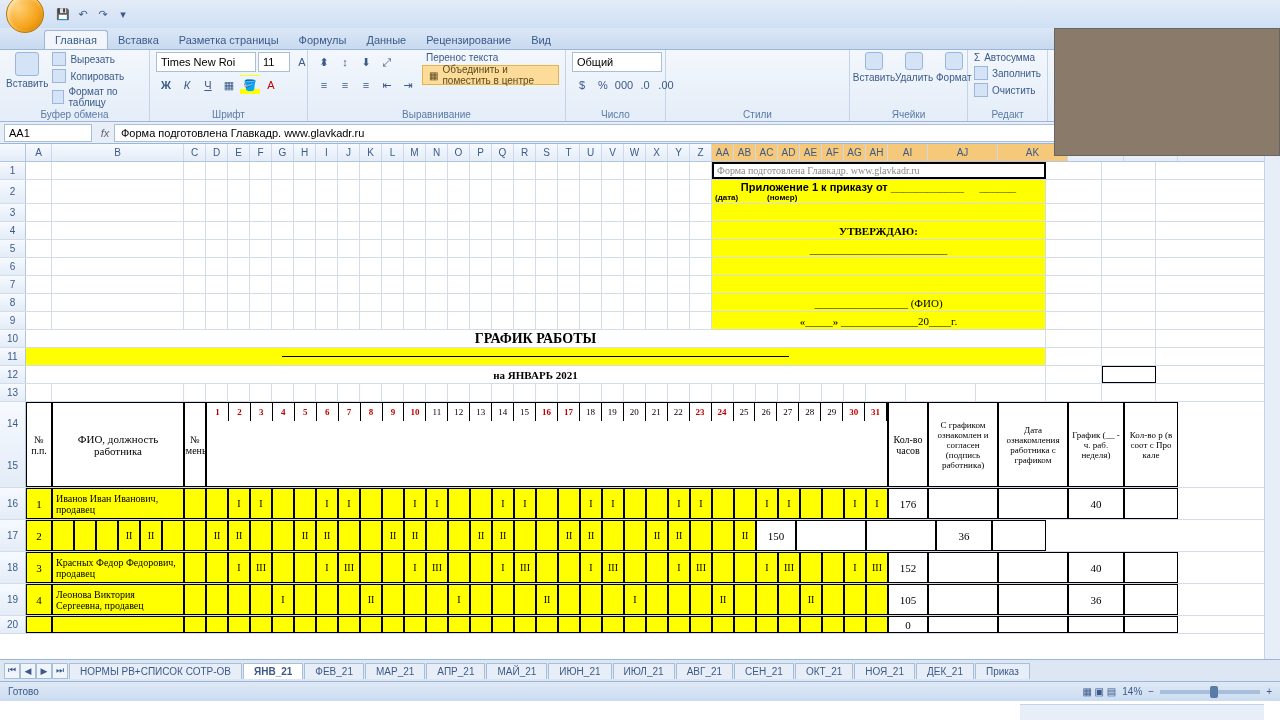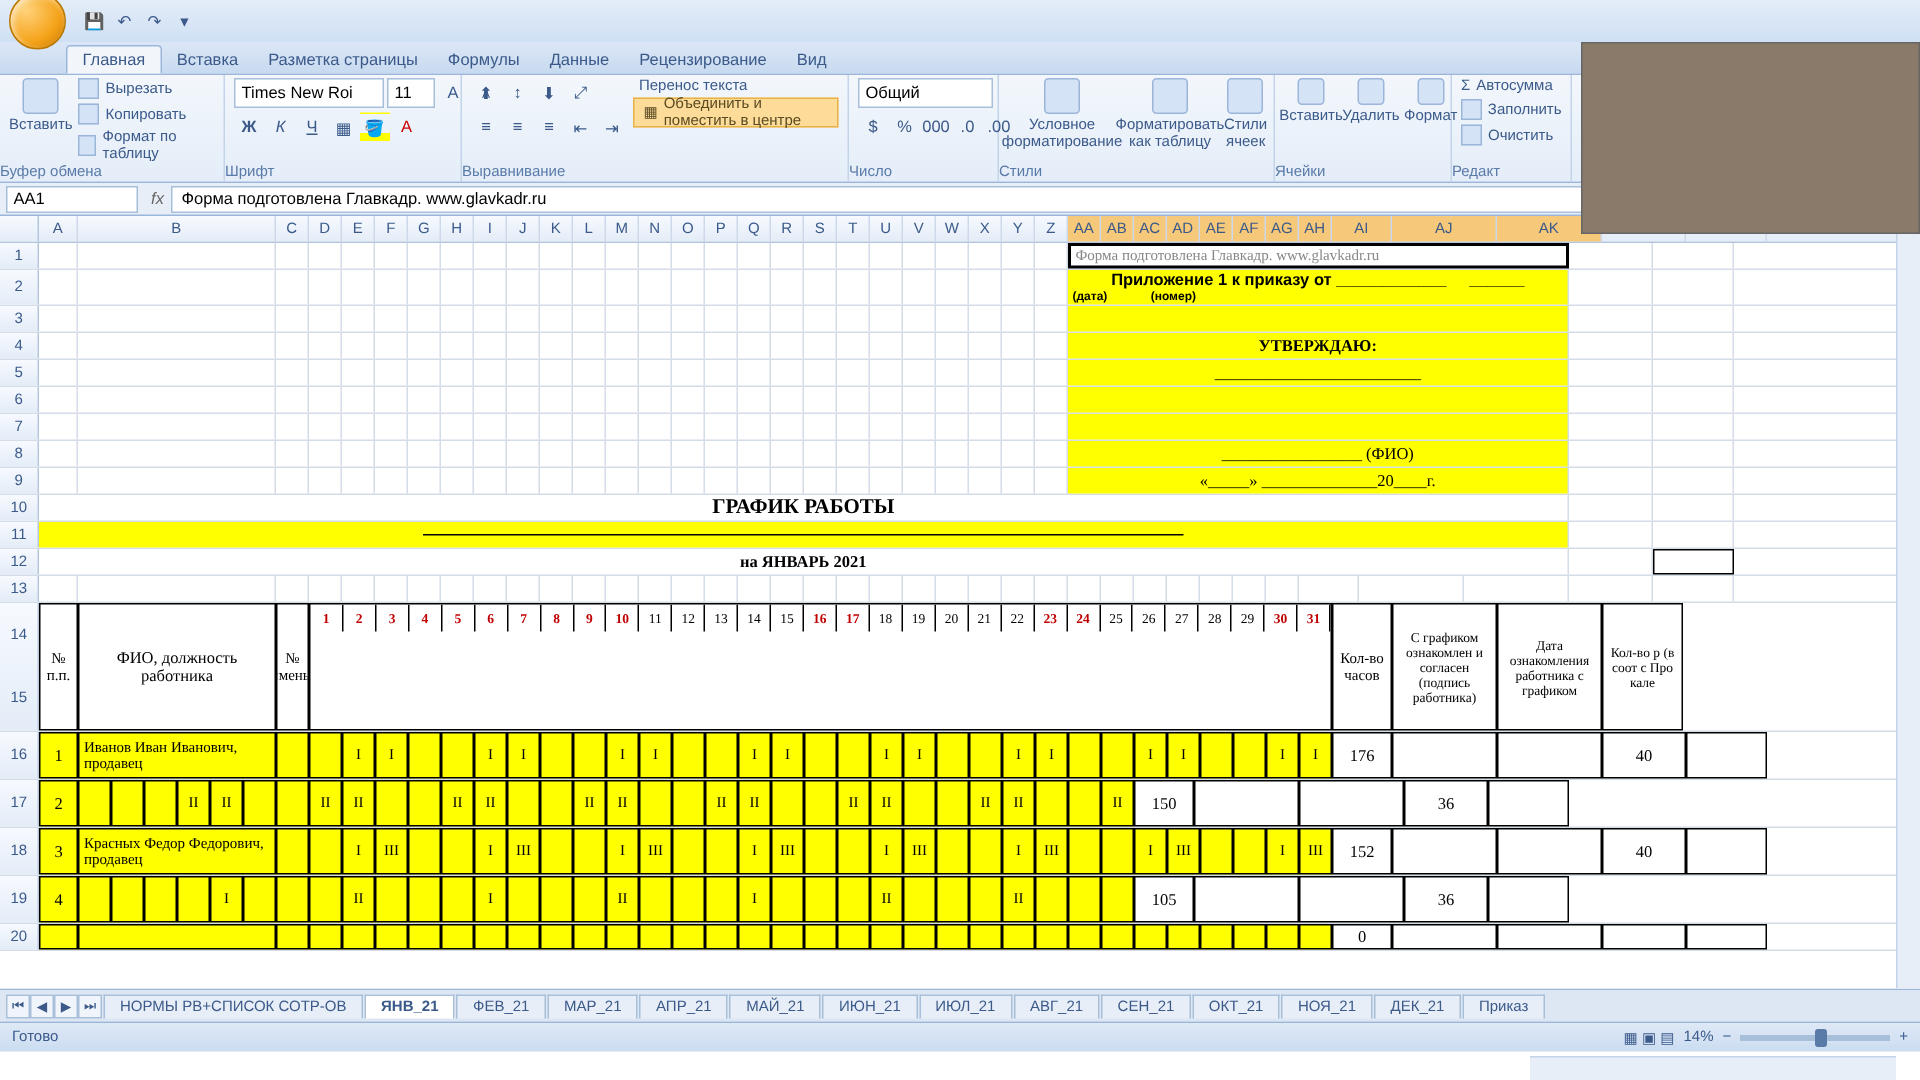--- a/index.html
+++ b/index.html
@@ -7,21 +7,21 @@
 .titlebar{height:28px;background:linear-gradient(#e4ecf7,#cfe0f5);display:flex;align-items:center;position:relative}
 .orb{width:38px;height:38px;background:radial-gradient(circle at 30% 30%,#ffd27a,#f5a31a 60%,#c77800);border-radius:50%;margin:2px 6px;border:1px solid #b97800;box-shadow:inset 2px 2px 4px rgba(255,255,255,.6)}
 .qat{display:flex;gap:2px;align-items:center;margin-left:4px}
 .qat-btn{width:18px;height:18px;display:flex;align-items:center;justify-content:center;color:#3b5a8a;font-size:11px}
 .win-title{position:absolute;left:50%;transform:translateX(-50%);color:#3a5a8a;font-size:12px}
 .tabs{height:22px;background:linear-gradient(#dbe7f6,#c8daf0);display:flex;align-items:flex-end;padding-left:44px;border-bottom:1px solid #9bb6da}
 .tab{padding:3px 10px;color:#3b5a8a;font-size:11px;cursor:pointer}
 .tab.active{background:#f2f6fb;border:1px solid #9bb6da;border-bottom:none;border-radius:3px 3px 0 0}
 .ribbon{height:72px;background:linear-gradient(#f3f7fc,#e4edf8);border-bottom:1px solid #9bb6da;display:flex}
 .group{border-right:1px solid #c3d4ea;padding:2px 6px;display:flex;flex-direction:column;justify-content:space-between;position:relative}
-.group-label{position:absolute;bottom:1px;left:0;right:0;font-size:10px;color:#5a7aa8}
+.group-label{position:absolute;bottom:1px;left:0;right:0;text-align:center;font-size:10px;color:#5a7aa8}
 .group-body{display:flex;gap:4px;align-items:flex-start;flex:1}
 .vbtn{display:flex;flex-direction:column;align-items:center;justify-content:center;width:50px;gap:2px;font-size:10px;color:#3b5a8a;text-align:center;line-height:1.1}
 .vbtn .ico{width:24px;height:24px;background:#d4e3f5;border:1px solid #9bb6da;border-radius:3px}
 .smallrow{display:flex;flex-direction:column;gap:3px;font-size:10px;color:#3b5a8a}
 .smallrow div{display:flex;align-items:center;gap:4px}
 .smallrow .sico{width:14px;height:14px;background:#d4e3f5;border:1px solid #9bb6da}
 .fontbox{display:flex;gap:2px}
 .fontname{width:100px;height:20px;border:1px solid #a8bfda;background:#fff;padding:1px 4px;font-size:11px}
 .fontsize{width:32px;height:20px;border:1px solid #a8bfda;background:#fff;padding:1px 4px;font-size:11px}
 .btnrow{display:flex;gap:1px}
@@ -168,34 +168,20 @@
         <div class="sbtn">$</div>
         <div class="sbtn">%</div>
         <div class="sbtn">000</div>
         <div class="sbtn">.0</div>
         <div class="sbtn">.00</div>
       </div>
     </div>
     <div class="group-label">Число</div>
   </div>
   <div class="group" style="width:184px">
-    <div class="group-body">
-      <div class="vbtn" style="width:72px">
-          <div class="ico"></div>
-          <span>Условное форматирование</span>
-        </div>
-      <div class="vbtn" style="width:64px">
-          <div class="ico"></div>
-          <span>Форматировать как таблицу</span>
-        </div>
-      <div class="vbtn" style="width:40px">
-          <div class="ico"></div>
-          <span>Стили ячеек</span>
-        </div>
-    </div>
     <div class="group-label">Стили</div>
   </div>
   <div class="group" style="width:118px">
     <div class="group-body">
       <div class="vbtn" style="width:36px">
           <div class="ico" style="width:18px;height:18px"></div>
           <span>Вставить</span>
         </div>
       <div class="vbtn" style="width:36px">
           <div class="ico" style="width:18px;height:18px"></div>
@@ -667,20 +653,21 @@
           <div class="serif center small " style="width:22px;border-right:1px solid #000;display:flex;align-items:center;justify-content:center">27</div>
           <div class="serif center small " style="width:22px;border-right:1px solid #000;display:flex;align-items:center;justify-content:center">28</div>
           <div class="serif center small " style="width:22px;border-right:1px solid #000;display:flex;align-items:center;justify-content:center">29</div>
           <div class="serif center small red bold" style="width:22px;border-right:1px solid #000;display:flex;align-items:center;justify-content:center">30</div>
           <div class="serif center small red bold" style="width:22px;border-right:1px solid #000;display:flex;align-items:center;justify-content:center">31</div>
         </div>
       </div>
       <div class="cell bord serif center" style="width:40px;font-size:10px">Кол-во часов</div>
       <div class="cell bord serif center" style="width:70px;font-size:9px">С графиком ознакомлен и согласен (подпись работника)</div>
       <div class="cell bord serif center" style="width:70px;font-size:9px">Дата ознакомления работника с графиком</div>
+      <div class="cell bord serif center" style="width:56px;font-size:9px">График (__ - ч. раб. неделя)</div>
       <div class="cell bord serif center" style="width:54px;font-size:9px">Кол-во р (в соот с Про кале</div>
     </div>
     <div class="datarow mid">
       <div class="rowhdr">16</div>
       <div class="cell bord yellow serif center" style="width:26px">1</div>
       <div class="cell bord yellow serif" style="width:132px;font-size:10px;line-height:1.1">Иванов Иван Иванович, продавец</div>
       <div class="cell bord yellow" style="width:22px"></div>
       <div class="cell bord yellow serif center" style="width:22px;font-size:10px"></div>
       <div class="cell bord yellow serif center" style="width:22px;font-size:10px">I</div>
       <div class="cell bord yellow serif center" style="width:22px;font-size:10px">I</div>
@@ -797,20 +784,21 @@
       <div class="cell bord yellow serif center" style="width:22px;font-size:10px">III</div>
       <div class="cell bord serif center" style="width:40px">152</div>
       <div class="cell bord" style="width:70px"></div>
       <div class="cell bord" style="width:70px"></div>
       <div class="cell bord serif center" style="width:56px">40</div>
       <div class="cell bord" style="width:54px"></div>
     </div>
     <div class="datarow mid">
       <div class="rowhdr">19</div>
       <div class="cell bord yellow serif center" style="width:26px">4</div>
+      <div class="cell bord yellow serif" style="width:132px;font-size:10px;line-height:1.1">Леонова Виктория Сергеевна, продавец</div>
       <div class="cell bord yellow" style="width:22px"></div>
       <div class="cell bord yellow serif center" style="width:22px;font-size:10px"></div>
       <div class="cell bord yellow serif center" style="width:22px;font-size:10px"></div>
       <div class="cell bord yellow serif center" style="width:22px;font-size:10px"></div>
       <div class="cell bord yellow serif center" style="width:22px;font-size:10px">I</div>
       <div class="cell bord yellow serif center" style="width:22px;font-size:10px"></div>
       <div class="cell bord yellow serif center" style="width:22px;font-size:10px"></div>
       <div class="cell bord yellow serif center" style="width:22px;font-size:10px"></div>
       <div class="cell bord yellow serif center" style="width:22px;font-size:10px">II</div>
       <div class="cell bord yellow serif center" style="width:22px;font-size:10px"></div>

